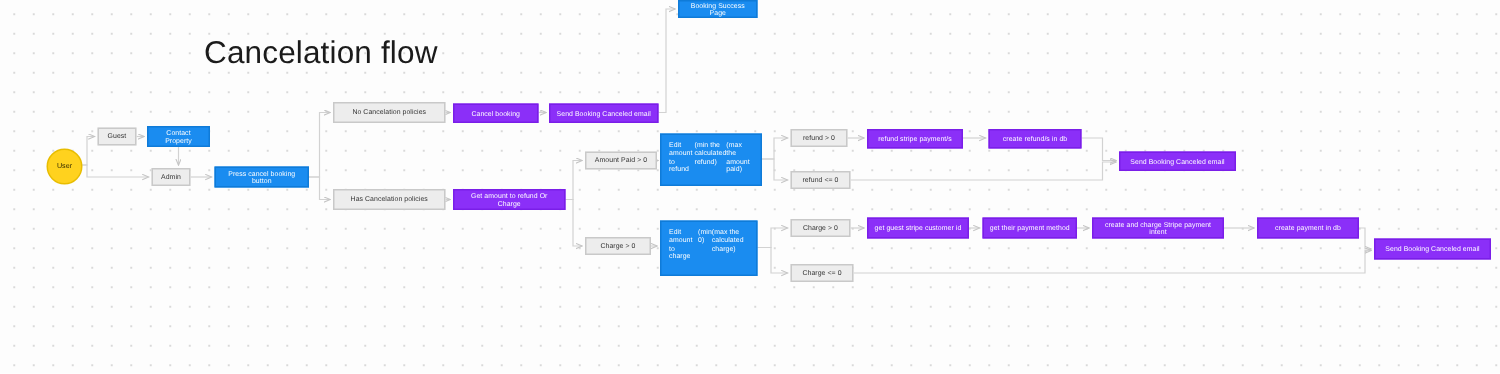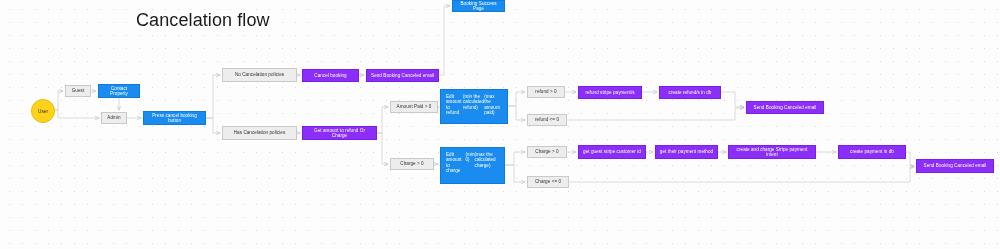--- a/index.html
+++ b/index.html
@@ -11,22 +11,22 @@
   #canvas{
     position:relative;width:1000px;height:249px;
     background-color:#fdfdfd;
     background-image:radial-gradient(circle, #d9d9d9 0.55px, transparent 0.6px);
     background-size:13px 13px;
     background-position:3px 3px;
   }
   #edges{position:absolute;left:0;top:0;width:1000px;height:249px;}
 
   .title{
-    position:absolute;left:136px;top:10px;
-    font-size:18px;color:#1b1b1b;letter-spacing:0.1px;
+    position:absolute;left:136px;top:24px;
+    font-size:21px;color:#1b1b1b;letter-spacing:0.1px;
     white-space:nowrap;
   }
 
   .node{
     position:absolute;box-sizing:border-box;
     display:flex;align-items:center;justify-content:center;
     text-align:center;line-height:1.15;
     font-size:4.6px;letter-spacing:0.05px;
     padding:1px 3px;
   }

